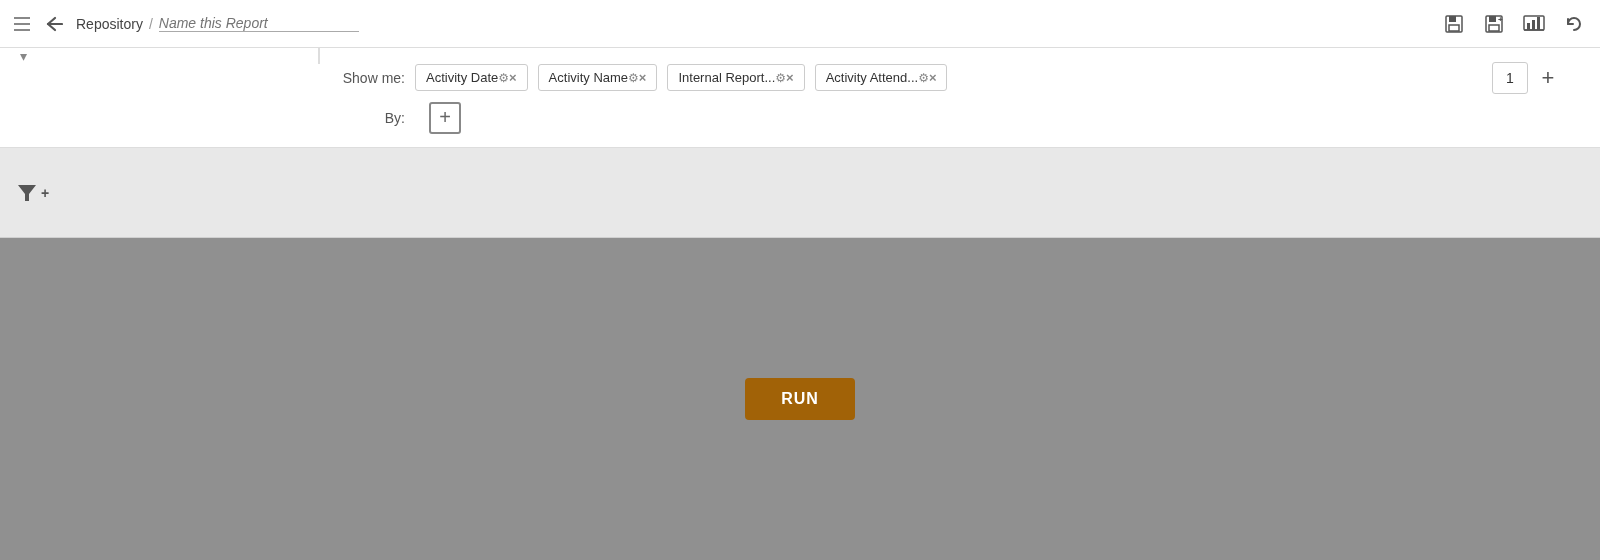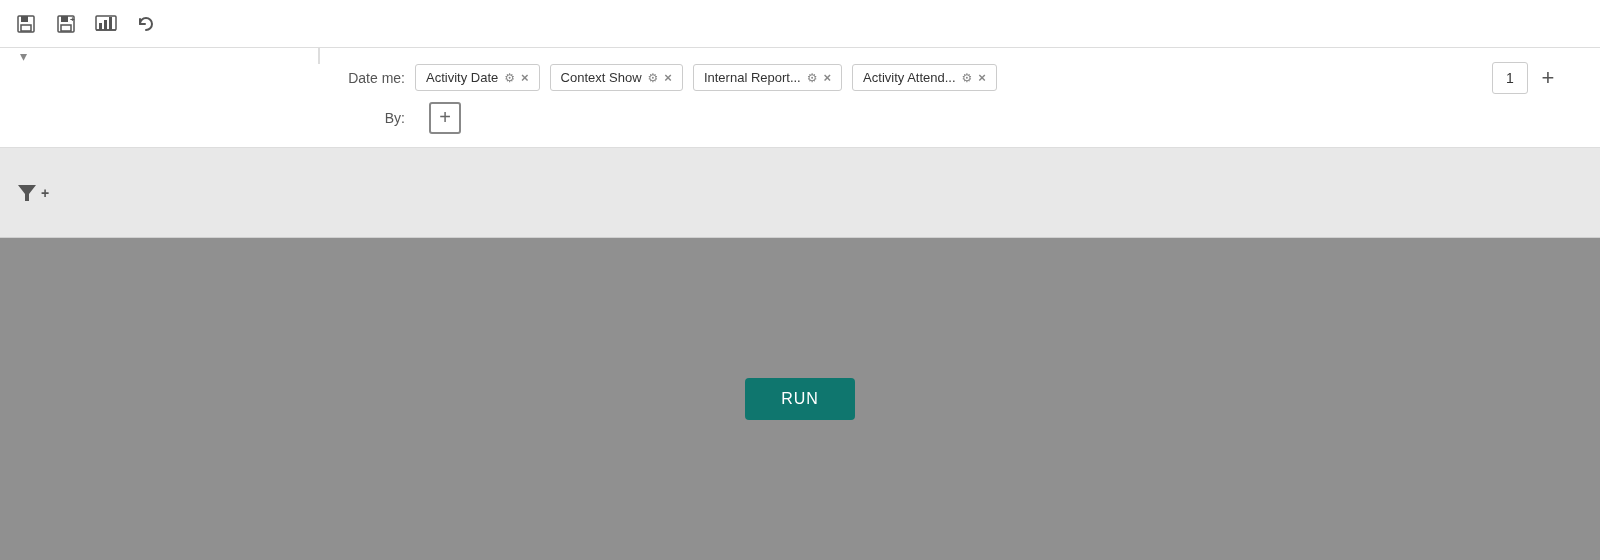--- a/index.html
+++ b/index.html
@@ -136,21 +136,21 @@
     .by-label {
       font-size: 14px;
       color: #555;
       min-width: 65px;
       text-align: right;
     }
 
     .field-pill {
       display: flex;
       align-items: center;
-      gap: 6px;
+      gap: 0;
       border: 1px solid #ccc;
       border-radius: 3px;
       padding: 5px 10px;
       background: #fff;
       font-size: 13px;
       color: #333;
       cursor: pointer;
     }
     .field-pill .gear-icon {
       color: #888;
@@ -236,41 +236,61 @@
     
     .main-content {
       background: #909090;
       display: flex;
       align-items: center;
       justify-content: center;
       flex: 1;
       height: calc(560px - 48px - 100px - 90px);
     }
     .run-btn {
-      background: #0f766e;
+      background: #a16207;
       color: #fff;
       border: none;
       border-radius: 4px;
       padding: 12px 36px;
       font-size: 16px;
-      font-weight: 400;
+      font-weight: 700;
       letter-spacing: 1px;
       cursor: pointer;
     }
 
     
     .icon-svg {
       display: inline-block;
       vertical-align: middle;
     }
   </style>
 </head>
 <body>
 
 <div class="navbar">
+  <div class="navbar-left">
+    <div class="nav-toggle-btn">
+      <svg width="16" height="14" viewBox="0 0 16 14" class="icon-svg">
+        <rect y="0" width="16" height="2" fill="#888"></rect>
+        <rect y="6" width="16" height="2" fill="#888"></rect>
+        <rect y="12" width="16" height="2" fill="#888"></rect>
+      </svg>
+    </div>
+    <div class="back-btn">
+      <svg width="18" height="16" viewBox="0 0 18 16">
+        <polyline points="10,2 3,8 10,14" fill="none" stroke="#555" stroke-width="2.2" stroke-linecap="round" stroke-linejoin="round"></polyline>
+        <line x1="3" y1="8" x2="17" y2="8" stroke="#555" stroke-width="2.2" stroke-linecap="round"></line>
+      </svg>
+    </div>
+    <div class="breadcrumb">
+      <span class="breadcrumb-repo">Repository</span>
+      <span class="breadcrumb-sep">/</span>
+      <input class="breadcrumb-input" type="text" placeholder="Name this Report" style="">
+    </div>
+  </div>
   <div class="navbar-right">
     <div class="nav-icon-btn" title="Save">
       <svg width="20" height="20" viewBox="0 0 20 20">
         <rect x="2" y="2" width="16" height="16" rx="1" fill="none" stroke="#555" stroke-width="1.5"></rect>
         <rect x="5" y="2" width="7" height="6" rx="0" fill="#555"></rect>
         <rect x="5" y="11" width="10" height="6" rx="0" fill="none" stroke="#555" stroke-width="1.5"></rect>
       </svg>
     </div>
     <div class="nav-icon-btn" title="Save As">
       <svg width="20" height="20" viewBox="0 0 20 20">
@@ -298,30 +318,30 @@
   </div>
 </div>
 
 <div class="controls-row">
   <div class="report-type">
     <span class="dropdown-arrow">▾</span>
   </div>
 
   <div class="show-by-area">
     <div class="show-me-row">
-      <span class="show-label">Date me:</span>
+      <span class="show-label">Show me:</span>
 
       <div class="field-pill">
         <span>Activity Date</span>
         <span class="gear-icon">⚙</span>
         <span class="close-icon">×</span>
       </div>
 
       <div class="field-pill">
-        <span>Context Show</span>
+        <span>Activity Name</span>
         <span class="gear-icon">⚙</span>
         <span class="close-icon">×</span>
       </div>
 
       <div class="field-pill">
         <span>Internal Report...</span>
         <span class="gear-icon">⚙</span>
         <span class="close-icon">×</span>
       </div>
 

